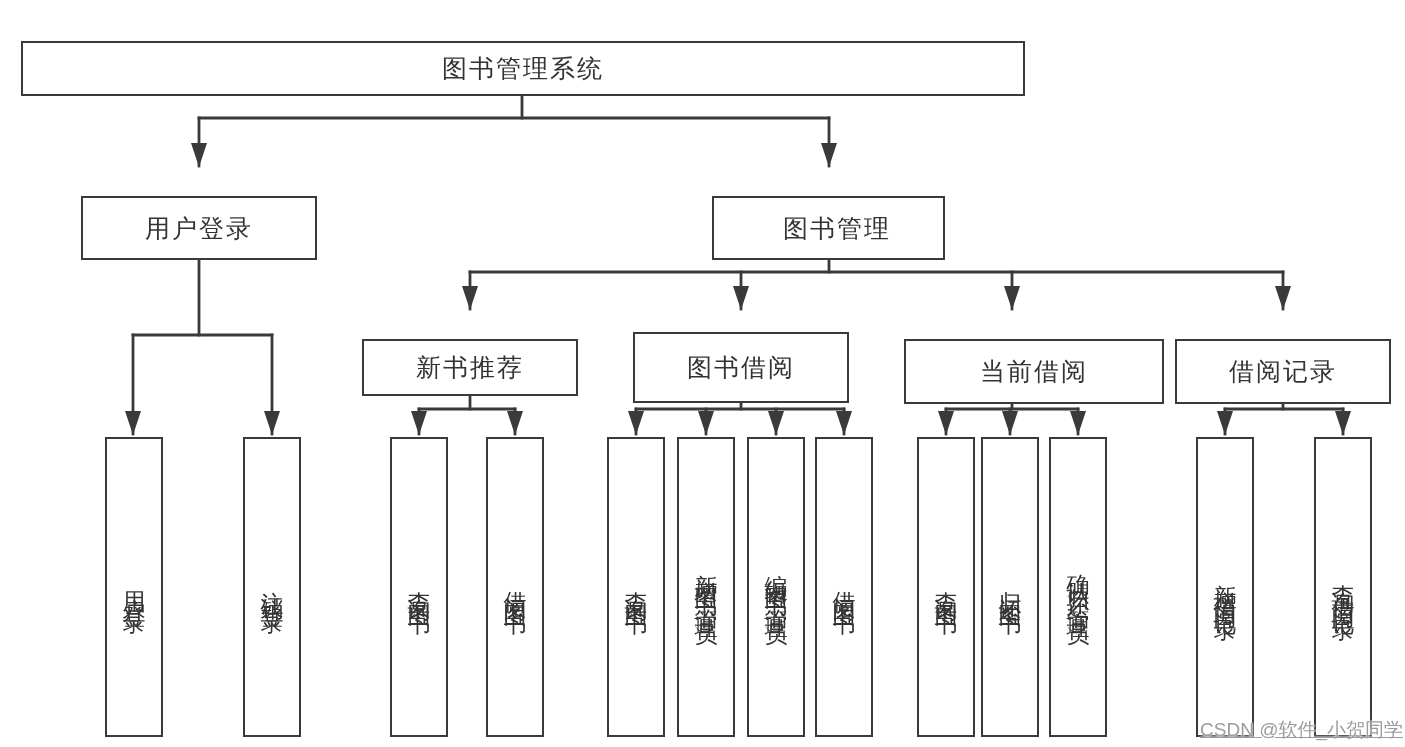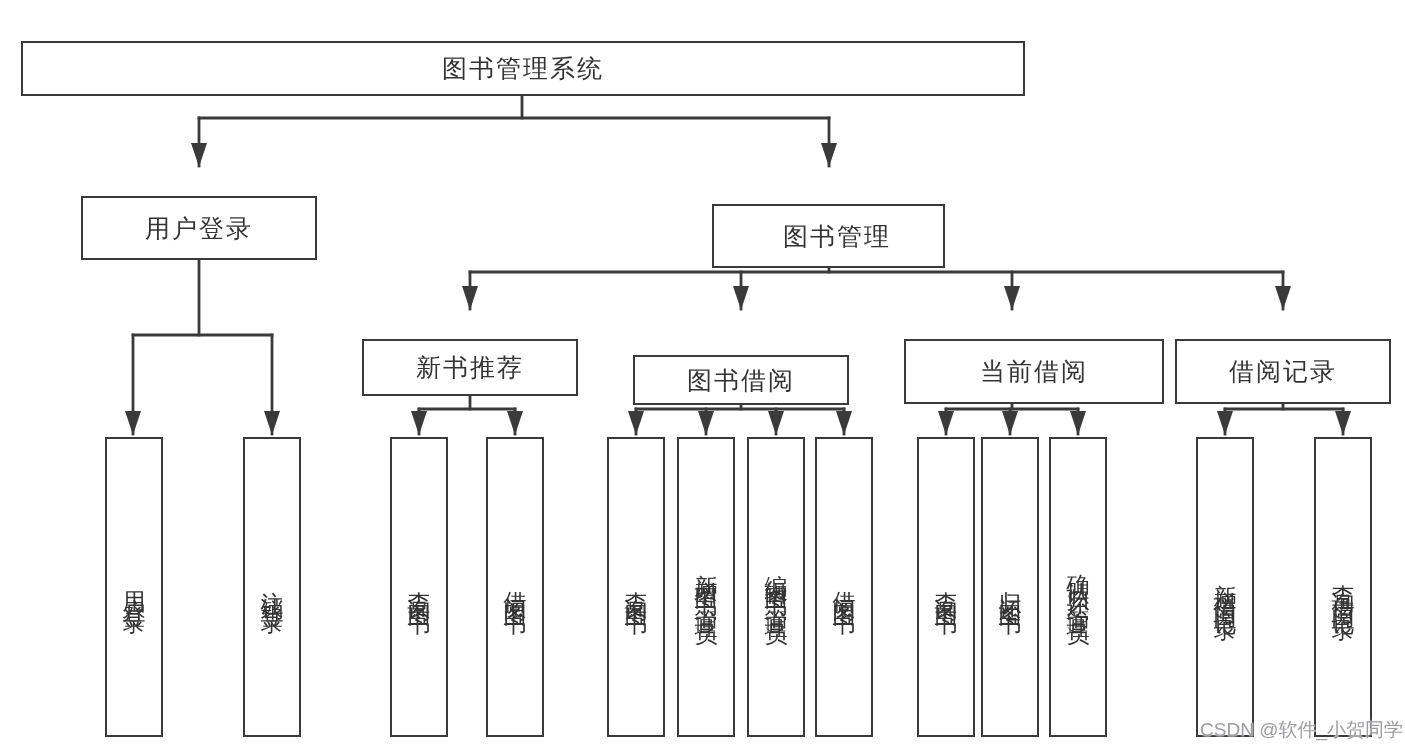--- a/index.html
+++ b/index.html
@@ -36,20 +36,21 @@
     letter-spacing:7px;
     color:#333333;
     line-height:1;
   }
   .watermark{
     position:absolute;right:2px;bottom:4px;
     font-size:19px;
     z-index:3;
     text-shadow:0 0 2px #ffffff,0 0 2px #ffffff;
     white-space:nowrap;
+    text-decoration:underline;
   }
 </style>
 </head>
 <body>
 
 <svg id="connectors" viewBox="0 0 1405 747" xmlns="http://www.w3.org/2000/svg">
   <defs>
     <marker id="arrow" markerUnits="userSpaceOnUse" markerWidth="18" markerHeight="24" viewBox="0 0 18 24" refX="9" refY="23" orient="0">
       <path d="M1,0 L17,0 L9,24 Z" fill="#3a3a3a"></path>
     </marker>
@@ -98,28 +99,28 @@
   </g>
 </svg>
 
 <div class="node" style="left:21px;top:13px;width:1004px;height:55px;">
   <span>图书管理系统</span>
 </div>
 
 <div class="node" style="left:81px;top:168px;width:236px;height:64px;">
   <span>用户登录</span>
 </div>
-<div class="node" style="left:712px;top:176px;width:233px;height:64px;padding-left:17px;">
+<div class="node" style="left:712px;top:168px;width:233px;height:64px;padding-left:17px;">
   <span>图书管理</span>
 </div>
 
 <div class="node" style="left:362px;top:311px;width:216px;height:57px;">
   <span>新书推荐</span>
 </div>
-<div class="node" style="left:633px;top:327px;width:216px;height:50px;">
+<div class="node" style="left:633px;top:304px;width:216px;height:71px;">
   <span>图书借阅</span>
 </div>
 <div class="node" style="left:904px;top:311px;width:260px;height:65px;">
   <span>当前借阅</span>
 </div>
 <div class="node" style="left:1175px;top:311px;width:216px;height:65px;">
   <span>借阅记录</span>
 </div>
 
 <div class="leaf" style="left:105px;top:437px;width:58px;height:300px;">

